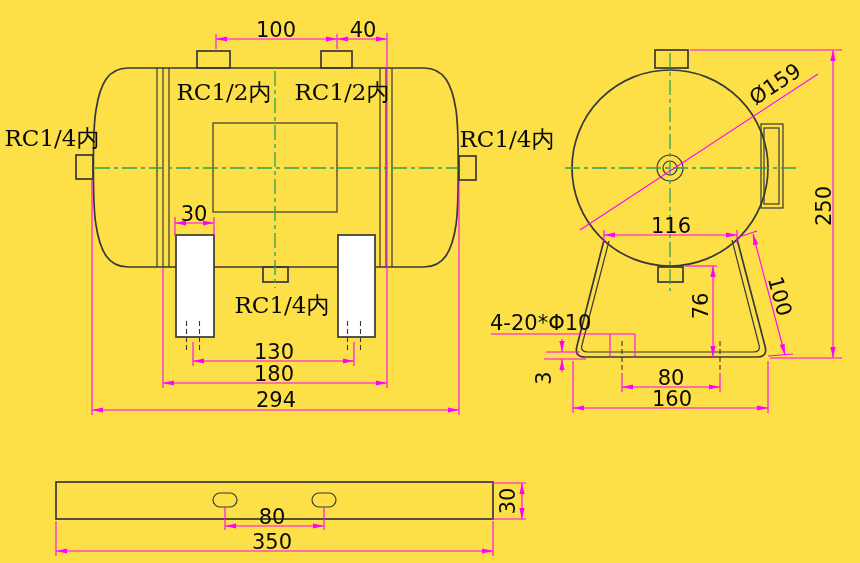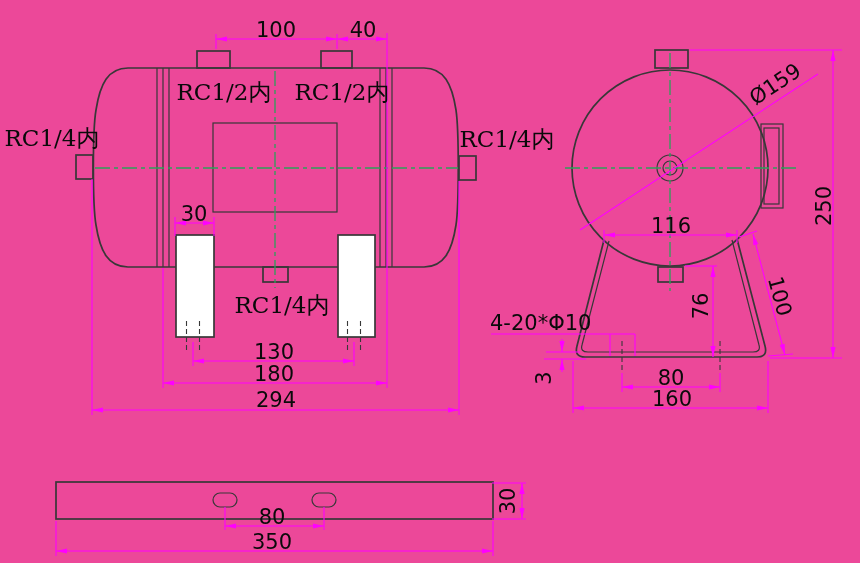--- a/index.html
+++ b/index.html
@@ -1,16 +1,16 @@
 <!DOCTYPE html>
 <html><head>
 <meta charset="utf-8">
 <style>
   html,body{margin:0;padding:0;background:#ffffff;}
-  .stage{width:860px;height:563px;position:relative;background:#ec4899;overflow:hidden;}
+  .stage{width:860px;height:563px;position:relative;background:#fde047;overflow:hidden;}
   svg{display:block;}
   .obj{stroke:#383838;stroke-width:1.7;fill:none;}
   .obj-thin{stroke:#383838;stroke-width:1.2;fill:none;}
   .obj-fill{stroke:#383838;stroke-width:1.7;fill:#ffffff;}
   .dash-dark{stroke:#383838;stroke-width:1.1;fill:none;stroke-dasharray:5 3;}
   .cl{stroke:#2ca05a;stroke-width:1.3;fill:none;stroke-dasharray:15 4 4 4;}
   .dim{stroke:#ff00ff;stroke-width:1.1;fill:none;}
   .dim-text{font-family:"DejaVu Sans","Liberation Sans",sans-serif;font-size:21px;fill:#0a0a0a;}
   .label-cjk{font-family:"DejaVu Serif","Liberation Serif",serif;font-size:23px;fill:#0a0a0a;}
   .holes-text{font-family:"DejaVu Sans","Liberation Sans",sans-serif;font-size:21px;fill:#0a0a0a;}

